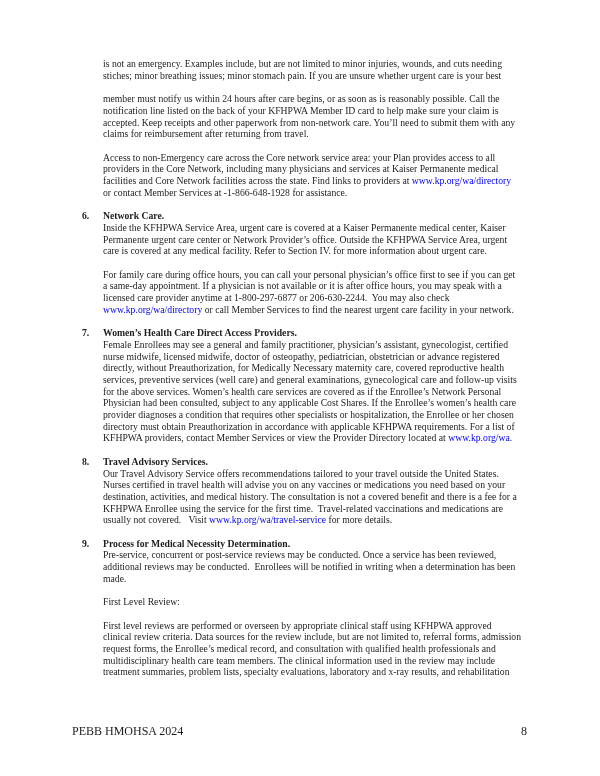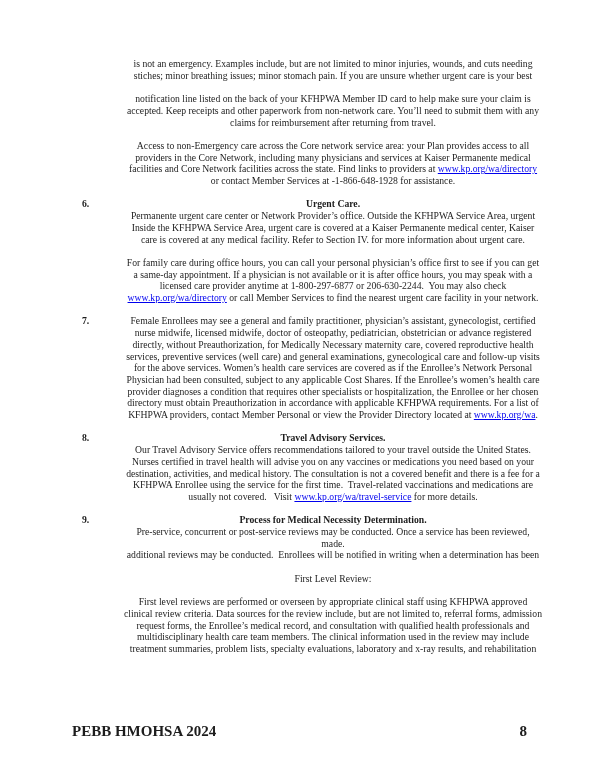--- a/index.html
+++ b/index.html
@@ -16,99 +16,98 @@
     color:var(--text-color);
     font-size:9.7px;
     line-height:11.7px;
     overflow:hidden;
   }
   .content{
     position:absolute;
     left:103px;top:58px;
     width:460px;
   }
-  .block{margin:0 0 11.7px 0;position:relative;text-align:center;}
+  .block{margin:0 0 11.7px 0;position:relative;}
   .line{white-space:pre;}
   .heading-line{font-weight:bold;white-space:pre;}
   .section-number{
     position:absolute;
     left:-21px;top:0;
     font-weight:bold;
   }
   .doc-link{
     color:var(--link-color);
-    text-decoration:underline;
     cursor:pointer;
   }
   .footer{
     position:absolute;
     left:72px;right:73px;top:726px;
     display:flex;
     justify-content:space-between;
-    font-size:15px;
-    font-weight:bold;
+    font-size:12px;
   }
 </style>
 </head>
 <body>
 
 <div class="page">
   <div class="content">
       <div class="block para">
         <div class="line"><span>is not an emergency. Examples include, but are not limited to minor injuries, wounds, and cuts needing</span></div>
         <div class="line"><span>stiches; minor breathing issues; minor stomach pain. If you are unsure whether urgent care is your best</span></div>
       </div>
       <div class="block para">
+        <div class="line"><span>member must notify us within 24 hours after care begins, or as soon as is reasonably possible. Call the</span></div>
         <div class="line"><span>notification line listed on the back of your KFHPWA Member ID card to help make sure your claim is</span></div>
         <div class="line"><span>accepted. Keep receipts and other paperwork from non-network care. You’ll need to submit them with any</span></div>
         <div class="line"><span>claims for reimbursement after returning from travel.</span></div>
       </div>
       <div class="block para">
         <div class="line"><span>Access to non-Emergency care across the Core network service area: your Plan provides access to all</span></div>
         <div class="line"><span>providers in the Core Network, including many physicians and services at Kaiser Permanente medical</span></div>
         <div class="line"><span>facilities and Core Network facilities across the state. Find links to providers at </span><a class="doc-link">www.kp.org/wa/directory</a></div>
         <div class="line"><span>or contact Member Services at -1-866-648-1928 for assistance.</span></div>
       </div>
       <div class="block section">
-        <div class="heading-line"><span class="section-number">6.</span><span class="section-title">Urgent Care.</span></div>
+        <div class="heading-line"><span class="section-number">6.</span><span class="section-title">Network Care.</span></div>
+        <div class="line"><span>Inside the KFHPWA Service Area, urgent care is covered at a Kaiser Permanente medical center, Kaiser</span></div>
         <div class="line"><span>Permanente urgent care center or Network Provider’s office. Outside the KFHPWA Service Area, urgent</span></div>
-        <div class="line"><span>Inside the KFHPWA Service Area, urgent care is covered at a Kaiser Permanente medical center, Kaiser</span></div>
         <div class="line"><span>care is covered at any medical facility. Refer to Section IV. for more information about urgent care.</span></div>
       </div>
       <div class="block para">
         <div class="line"><span>For family care during office hours, you can call your personal physician’s office first to see if you can get</span></div>
         <div class="line"><span>a same-day appointment. If a physician is not available or it is after office hours, you may speak with a</span></div>
         <div class="line"><span>licensed care provider anytime at 1-800-297-6877 or 206-630-2244.  You may also check</span></div>
         <div class="line"><a class="doc-link">www.kp.org/wa/directory</a><span> or call Member Services to find the nearest urgent care facility in your network.</span></div>
       </div>
       <div class="block section">
-        <div class="heading-line"><span class="section-number">7.</span></div>
+        <div class="heading-line"><span class="section-number">7.</span><span class="section-title">Women’s Health Care Direct Access Providers.</span></div>
         <div class="line"><span>Female Enrollees may see a general and family practitioner, physician’s assistant, gynecologist, certified</span></div>
         <div class="line"><span>nurse midwife, licensed midwife, doctor of osteopathy, pediatrician, obstetrician or advance registered</span></div>
         <div class="line"><span>directly, without Preauthorization, for Medically Necessary maternity care, covered reproductive health</span></div>
         <div class="line"><span>services, preventive services (well care) and general examinations, gynecological care and follow-up visits</span></div>
         <div class="line"><span>for the above services. Women’s health care services are covered as if the Enrollee’s Network Personal</span></div>
         <div class="line"><span>Physician had been consulted, subject to any applicable Cost Shares. If the Enrollee’s women’s health care</span></div>
         <div class="line"><span>provider diagnoses a condition that requires other specialists or hospitalization, the Enrollee or her chosen</span></div>
         <div class="line"><span>directory must obtain Preauthorization in accordance with applicable KFHPWA requirements. For a list of</span></div>
-        <div class="line"><span>KFHPWA providers, contact Member Personal or view the Provider Directory located at </span><a class="doc-link">www.kp.org/wa</a><span>.</span></div>
+        <div class="line"><span>KFHPWA providers, contact Member Services or view the Provider Directory located at </span><a class="doc-link">www.kp.org/wa</a><span>.</span></div>
       </div>
       <div class="block section">
         <div class="heading-line"><span class="section-number">8.</span><span class="section-title">Travel Advisory Services.</span></div>
         <div class="line"><span>Our Travel Advisory Service offers recommendations tailored to your travel outside the United States.</span></div>
         <div class="line"><span>Nurses certified in travel health will advise you on any vaccines or medications you need based on your</span></div>
         <div class="line"><span>destination, activities, and medical history. The consultation is not a covered benefit and there is a fee for a</span></div>
         <div class="line"><span>KFHPWA Enrollee using the service for the first time.  Travel-related vaccinations and medications are</span></div>
         <div class="line"><span>usually not covered.   Visit </span><a class="doc-link">www.kp.org/wa/travel-service</a><span> for more details.</span></div>
       </div>
       <div class="block section">
         <div class="heading-line"><span class="section-number">9.</span><span class="section-title">Process for Medical Necessity Determination.</span></div>
         <div class="line"><span>Pre-service, concurrent or post-service reviews may be conducted. Once a service has been reviewed,</span></div>
+        <div class="line"><span>additional reviews may be conducted.  Enrollees will be notified in writing when a determination has been</span></div>
         <div class="line"><span>made.</span></div>
-        <div class="line"><span>additional reviews may be conducted.  Enrollees will be notified in writing when a determination has been</span></div>
       </div>
       <div class="block para">
         <div class="line"><span>First Level Review:</span></div>
       </div>
       <div class="block para">
         <div class="line"><span>First level reviews are performed or overseen by appropriate clinical staff using KFHPWA approved</span></div>
         <div class="line"><span>clinical review criteria. Data sources for the review include, but are not limited to, referral forms, admission</span></div>
         <div class="line"><span>request forms, the Enrollee’s medical record, and consultation with qualified health professionals and</span></div>
         <div class="line"><span>multidisciplinary health care team members. The clinical information used in the review may include</span></div>
         <div class="line"><span>treatment summaries, problem lists, specialty evaluations, laboratory and x-ray results, and rehabilitation</span></div>

